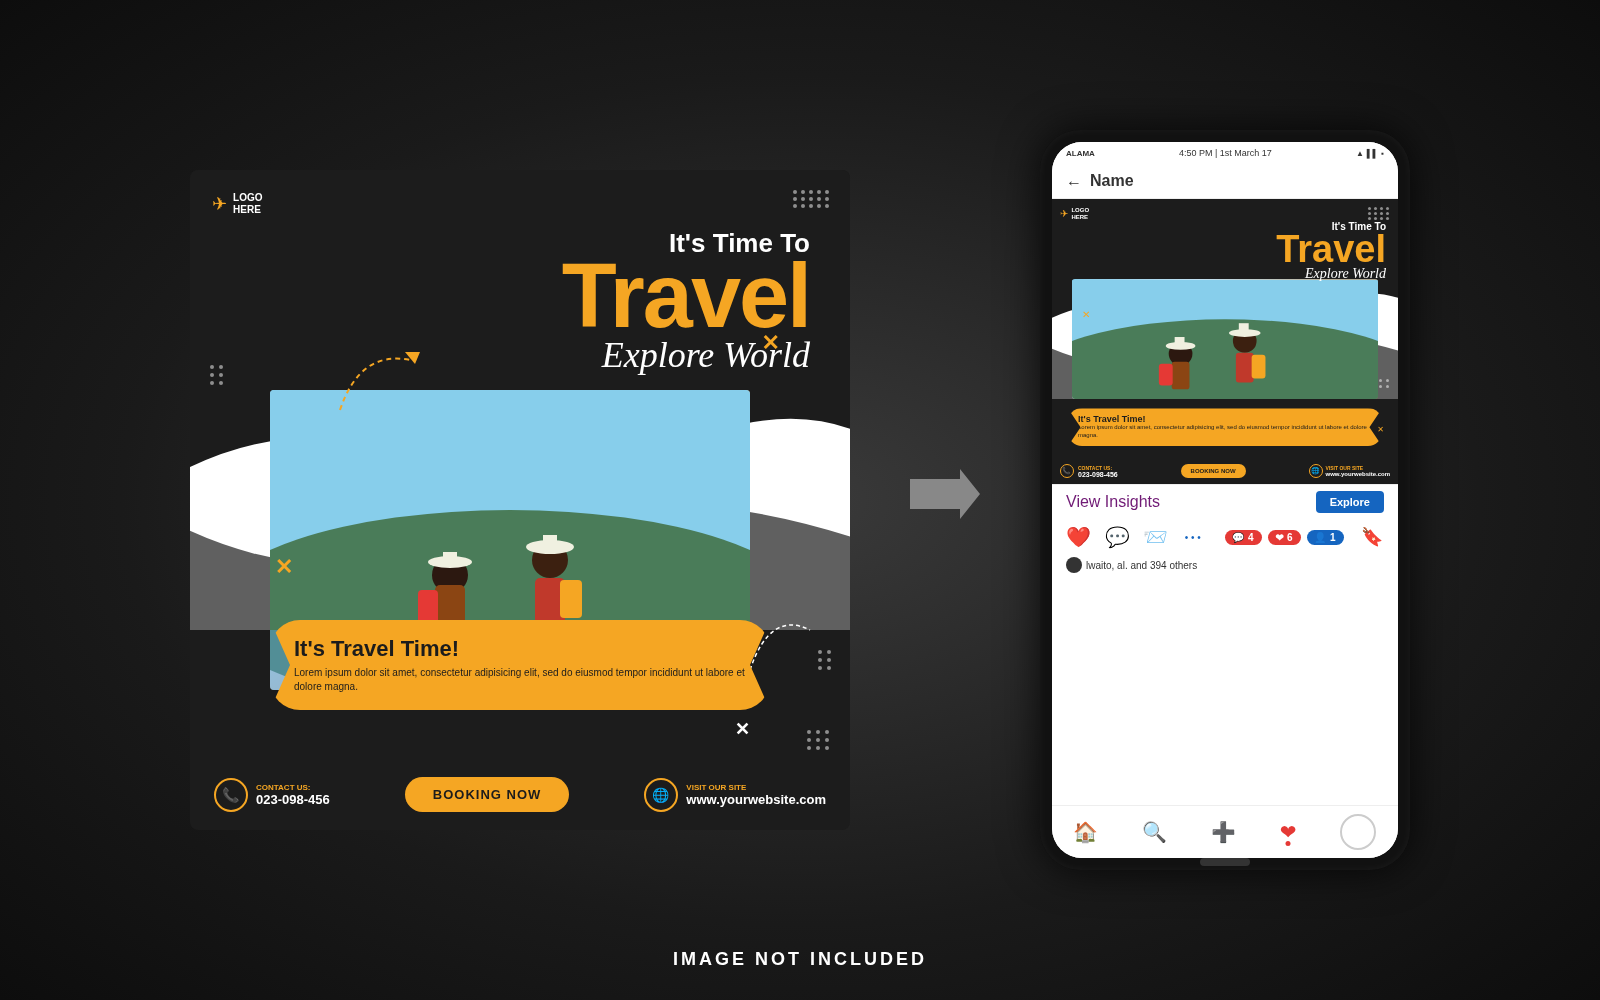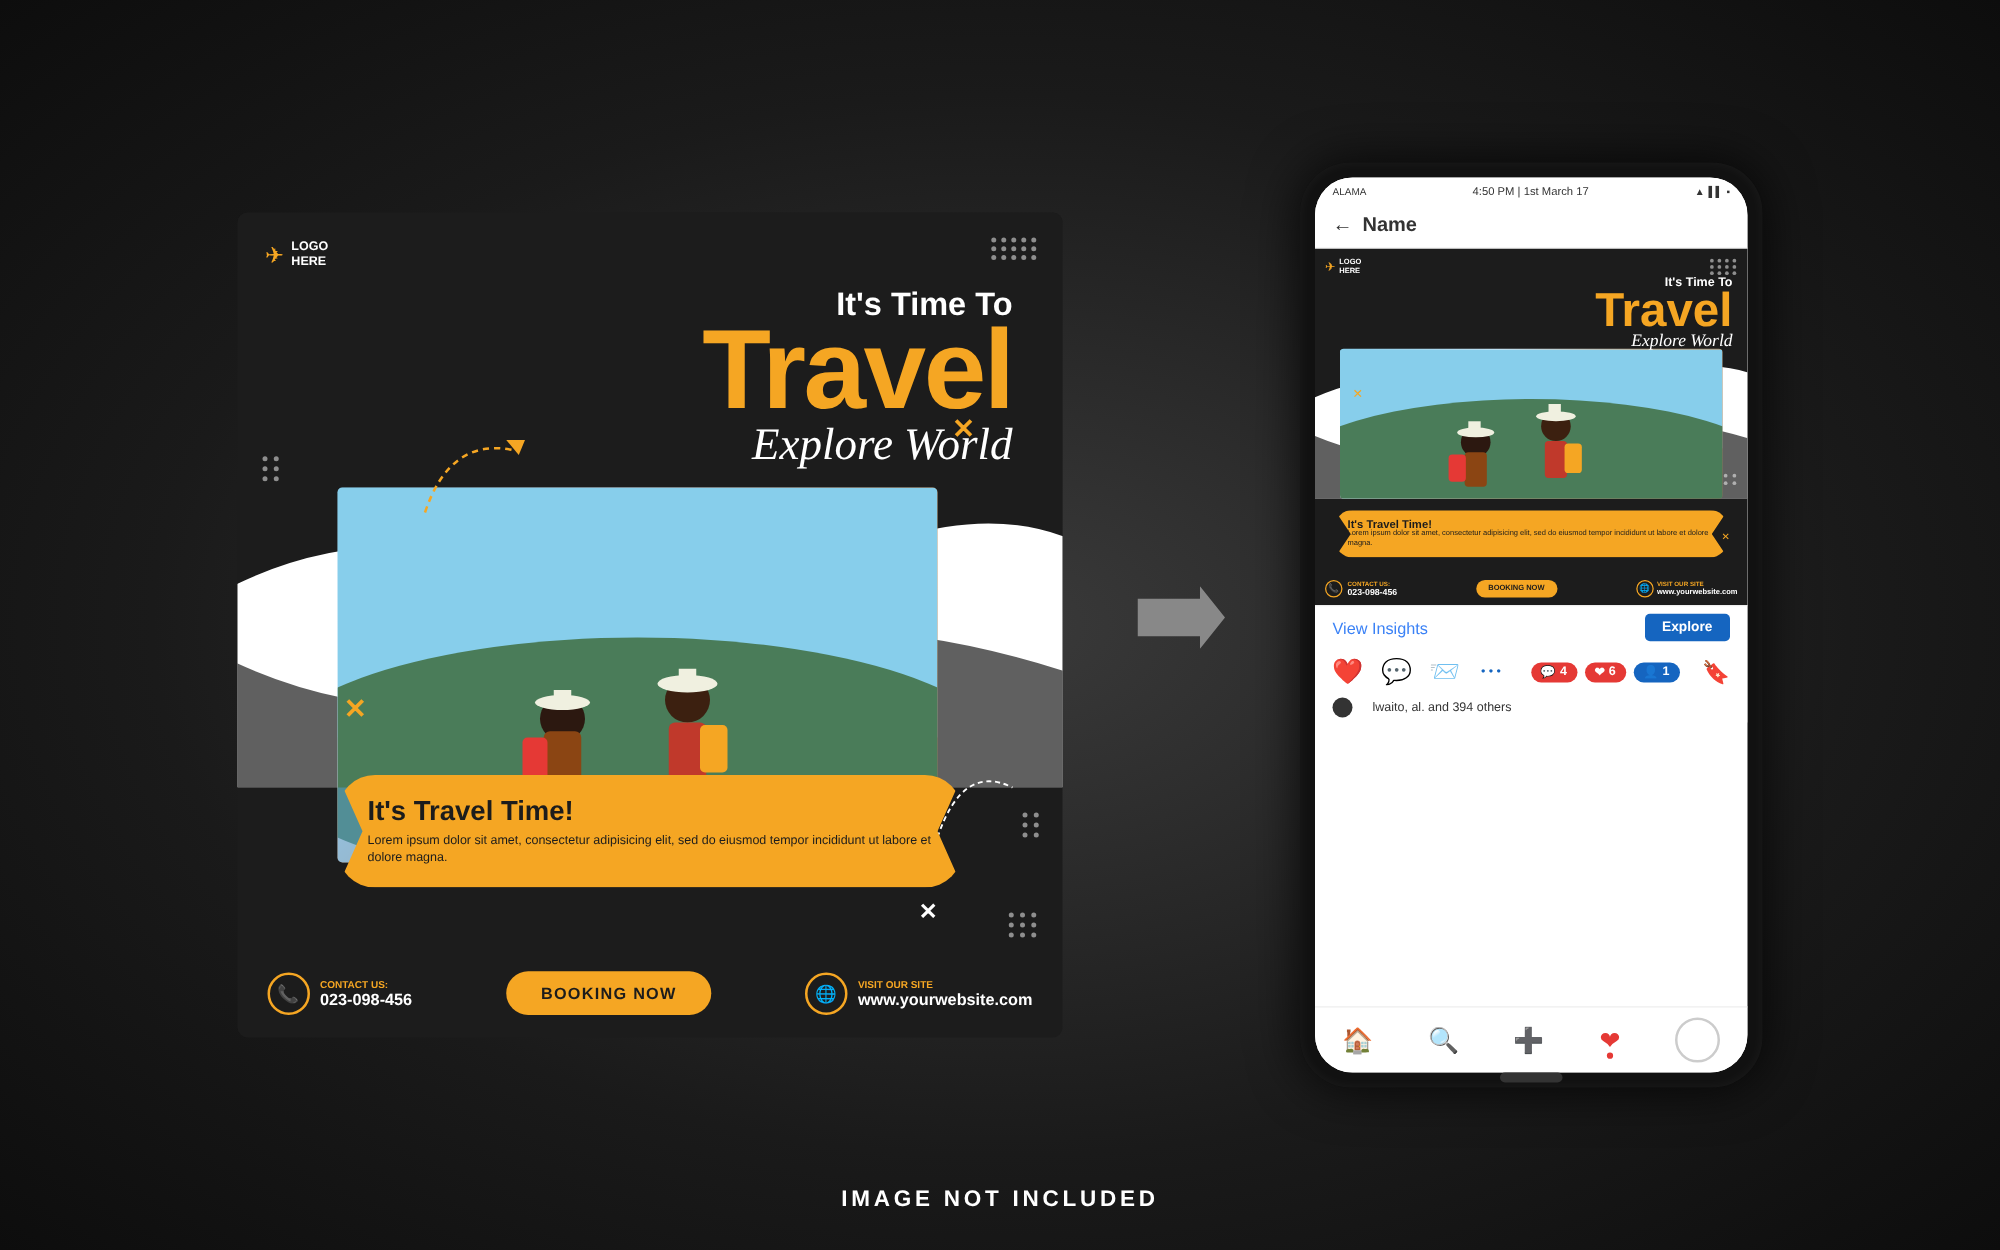--- a/index.html
+++ b/index.html
@@ -327,21 +327,21 @@
     
     .status-bar {
       background: white;
       display: flex;
       justify-content: space-between;
       align-items: center;
       padding: 6px 14px;
       font-size: 9px;
       color: #333;
     }
-    .status-left { font-weight: normal; font-size: 8px; }
+    .status-left { font-weight: bold; font-size: 8px; }
     .status-center { font-size: 9px; }
     .status-right { display: flex; gap: 3px; align-items: center; font-size: 8px; }
 
     
     .photo-header {
       background: white;
       display: flex;
       align-items: center;
       padding: 8px 14px;
       border-bottom: 1px solid #eee;
@@ -427,41 +427,41 @@
 
     
     .insights-row {
       background: white;
       display: flex;
       justify-content: space-between;
       align-items: center;
       padding: 6px 14px;
       border-top: 1px solid #eee;
     }
-    .view-insights { color: #3b82f6; font-size: 13px; cursor: pointer; }
+    .view-insights { color: #701a75; font-size: 16px; cursor: pointer; }
     .promote-btn {
       background: #1565C0;
       color: white;
       font-size: 11px;
       font-weight: bold;
       padding: 5px 14px;
       border-radius: 4px;
       border: none;
       cursor: pointer;
     }
 
     
     .likes-text {
       background: white;
       padding: 2px 14px 4px;
       font-size: 10px;
       color: #333;
       display: flex;
       align-items: center;
-      gap: 16px;
+      gap: 4px;
     }
     .likes-dot {
       width: 16px; height: 16px;
       background: #333;
       border-radius: 50%;
       display: inline-block;
     }
 
     
     .phone-bottom-nav {

